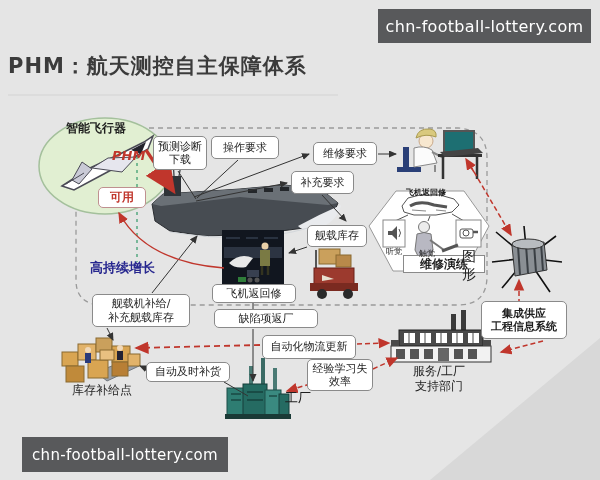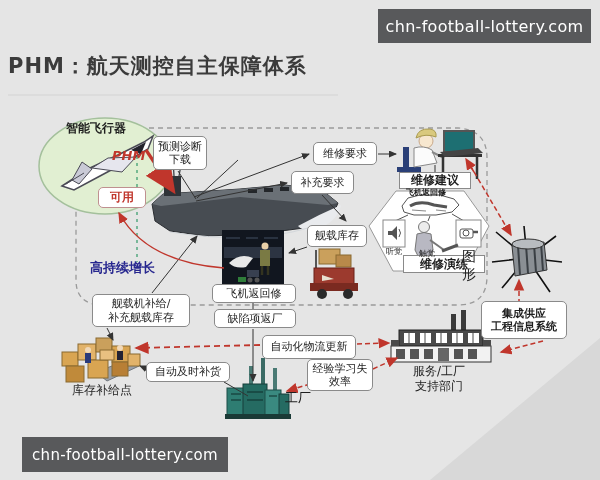--- a/index.html
+++ b/index.html
@@ -22,21 +22,21 @@
   #b-avail{left:98px;top:187px;width:48px;height:21px;color:#c0362c;font-weight:700;
            font-size:12px;border-color:#bf9090;}
   #b-predict{left:153px;top:136px;width:54px;height:34px;}
   #b-operation{left:211px;top:136px;width:68px;height:23px;}
   #b-maintreq{left:313px;top:142px;width:64px;height:23px;}
   #b-suppreq{left:291px;top:171px;width:63px;height:23px;}
   #b-advice{left:399px;top:172px;width:72px;height:17px;font-size:12px;}
   #b-drill{left:403px;top:255px;width:82px;height:18px;font-size:12px;}
   #b-shipinv{left:307px;top:225px;width:60px;height:22px;}
   #b-acreturn{left:212px;top:284px;width:84px;height:19px;}
-  #b-defect{left:214px;top:309px;width:82px;height:19px;}
+  #b-defect{left:214px;top:309px;width:104px;height:19px;}
   #b-csupply{left:92px;top:294px;width:98px;height:33px;}
   #b-restock{left:146px;top:362px;width:84px;height:20px;}
   #b-logistics{left:262px;top:335px;width:94px;height:24px;}
   #b-explearn{left:307px;top:359px;width:66px;height:32px;}
   #b-intsupply{left:481px;top:301px;width:86px;height:38px;font-weight:600;}
   #l-growth{left:90px;top:260px;font-size:13px;font-weight:700;color:#27278f;}
   #l-invpoint{left:72px;top:383px;font-size:12px;}
   #l-factory{left:285px;top:390px;font-size:13px;}
   #l-service{left:403px;top:364px;width:72px;font-size:12px;}
   #l-simenv{left:403px;top:188px;width:46px;font-size:8px;font-weight:700;}
@@ -244,23 +244,23 @@
 
   <div id="title">PHM：航天测控自主保障体系</div>
   <div id="title-rule"></div>
 
   <div class="lbl" id="l-smart">智能飞行器</div>
   <div class="lbl" id="l-phm">PHM</div>
   <div class="bx" id="b-avail">可用</div>
 
   <div class="bx" id="b-predict">预测诊断
 下载</div>
+  <div class="bx" id="b-operation">操作要求</div>
   <div class="bx" id="b-maintreq">维修要求</div>
   <div class="bx" id="b-suppreq">补充要求</div>
-  <div class="bx sq" id="b-advice">维修建议</div>
   <div class="bx sq" id="b-drill">维修演练</div>
   <div class="bx" id="b-shipinv">舰载库存</div>
   <div class="bx" id="b-acreturn">飞机返回修</div>
   <div class="bx" id="b-defect">缺陷项返厂</div>
   <div class="bx" id="b-csupply">舰载机补给/
 补充舰载库存</div>
   <div class="bx" id="b-restock">自动及时补货</div>
   <div class="bx" id="b-logistics">自动化物流更新</div>
   <div class="bx" id="b-explearn">经验学习失
 效率</div>

